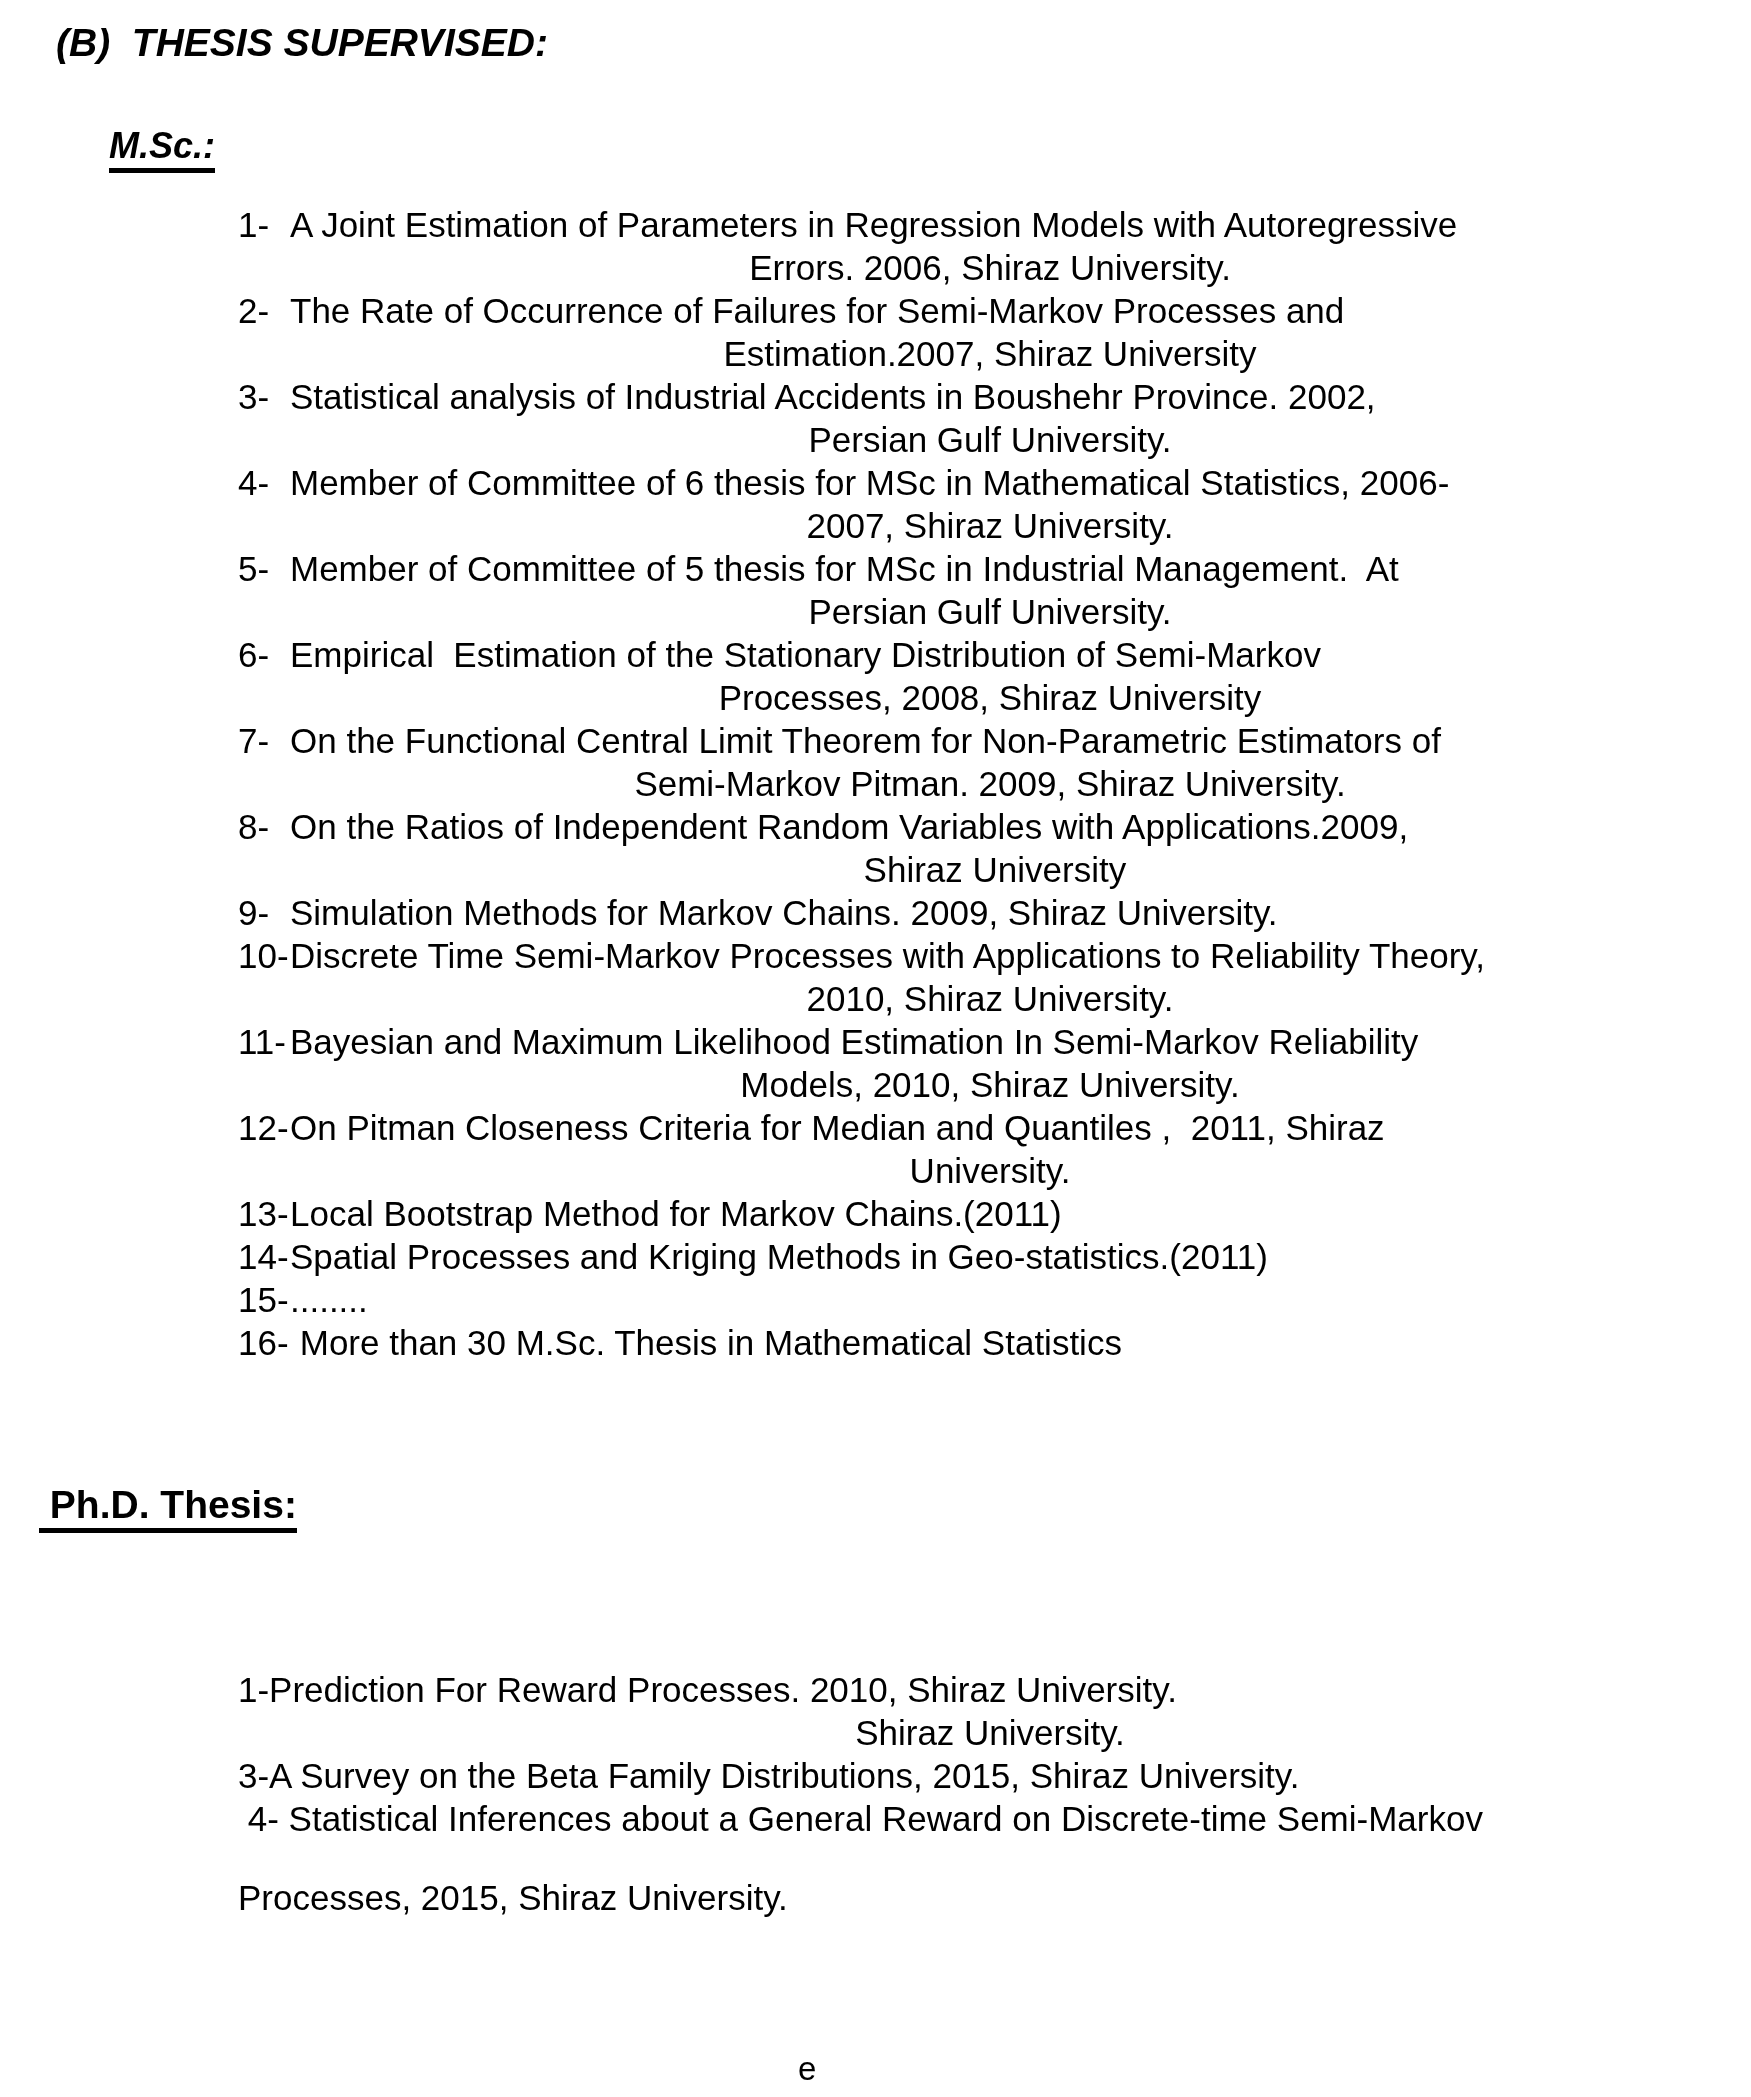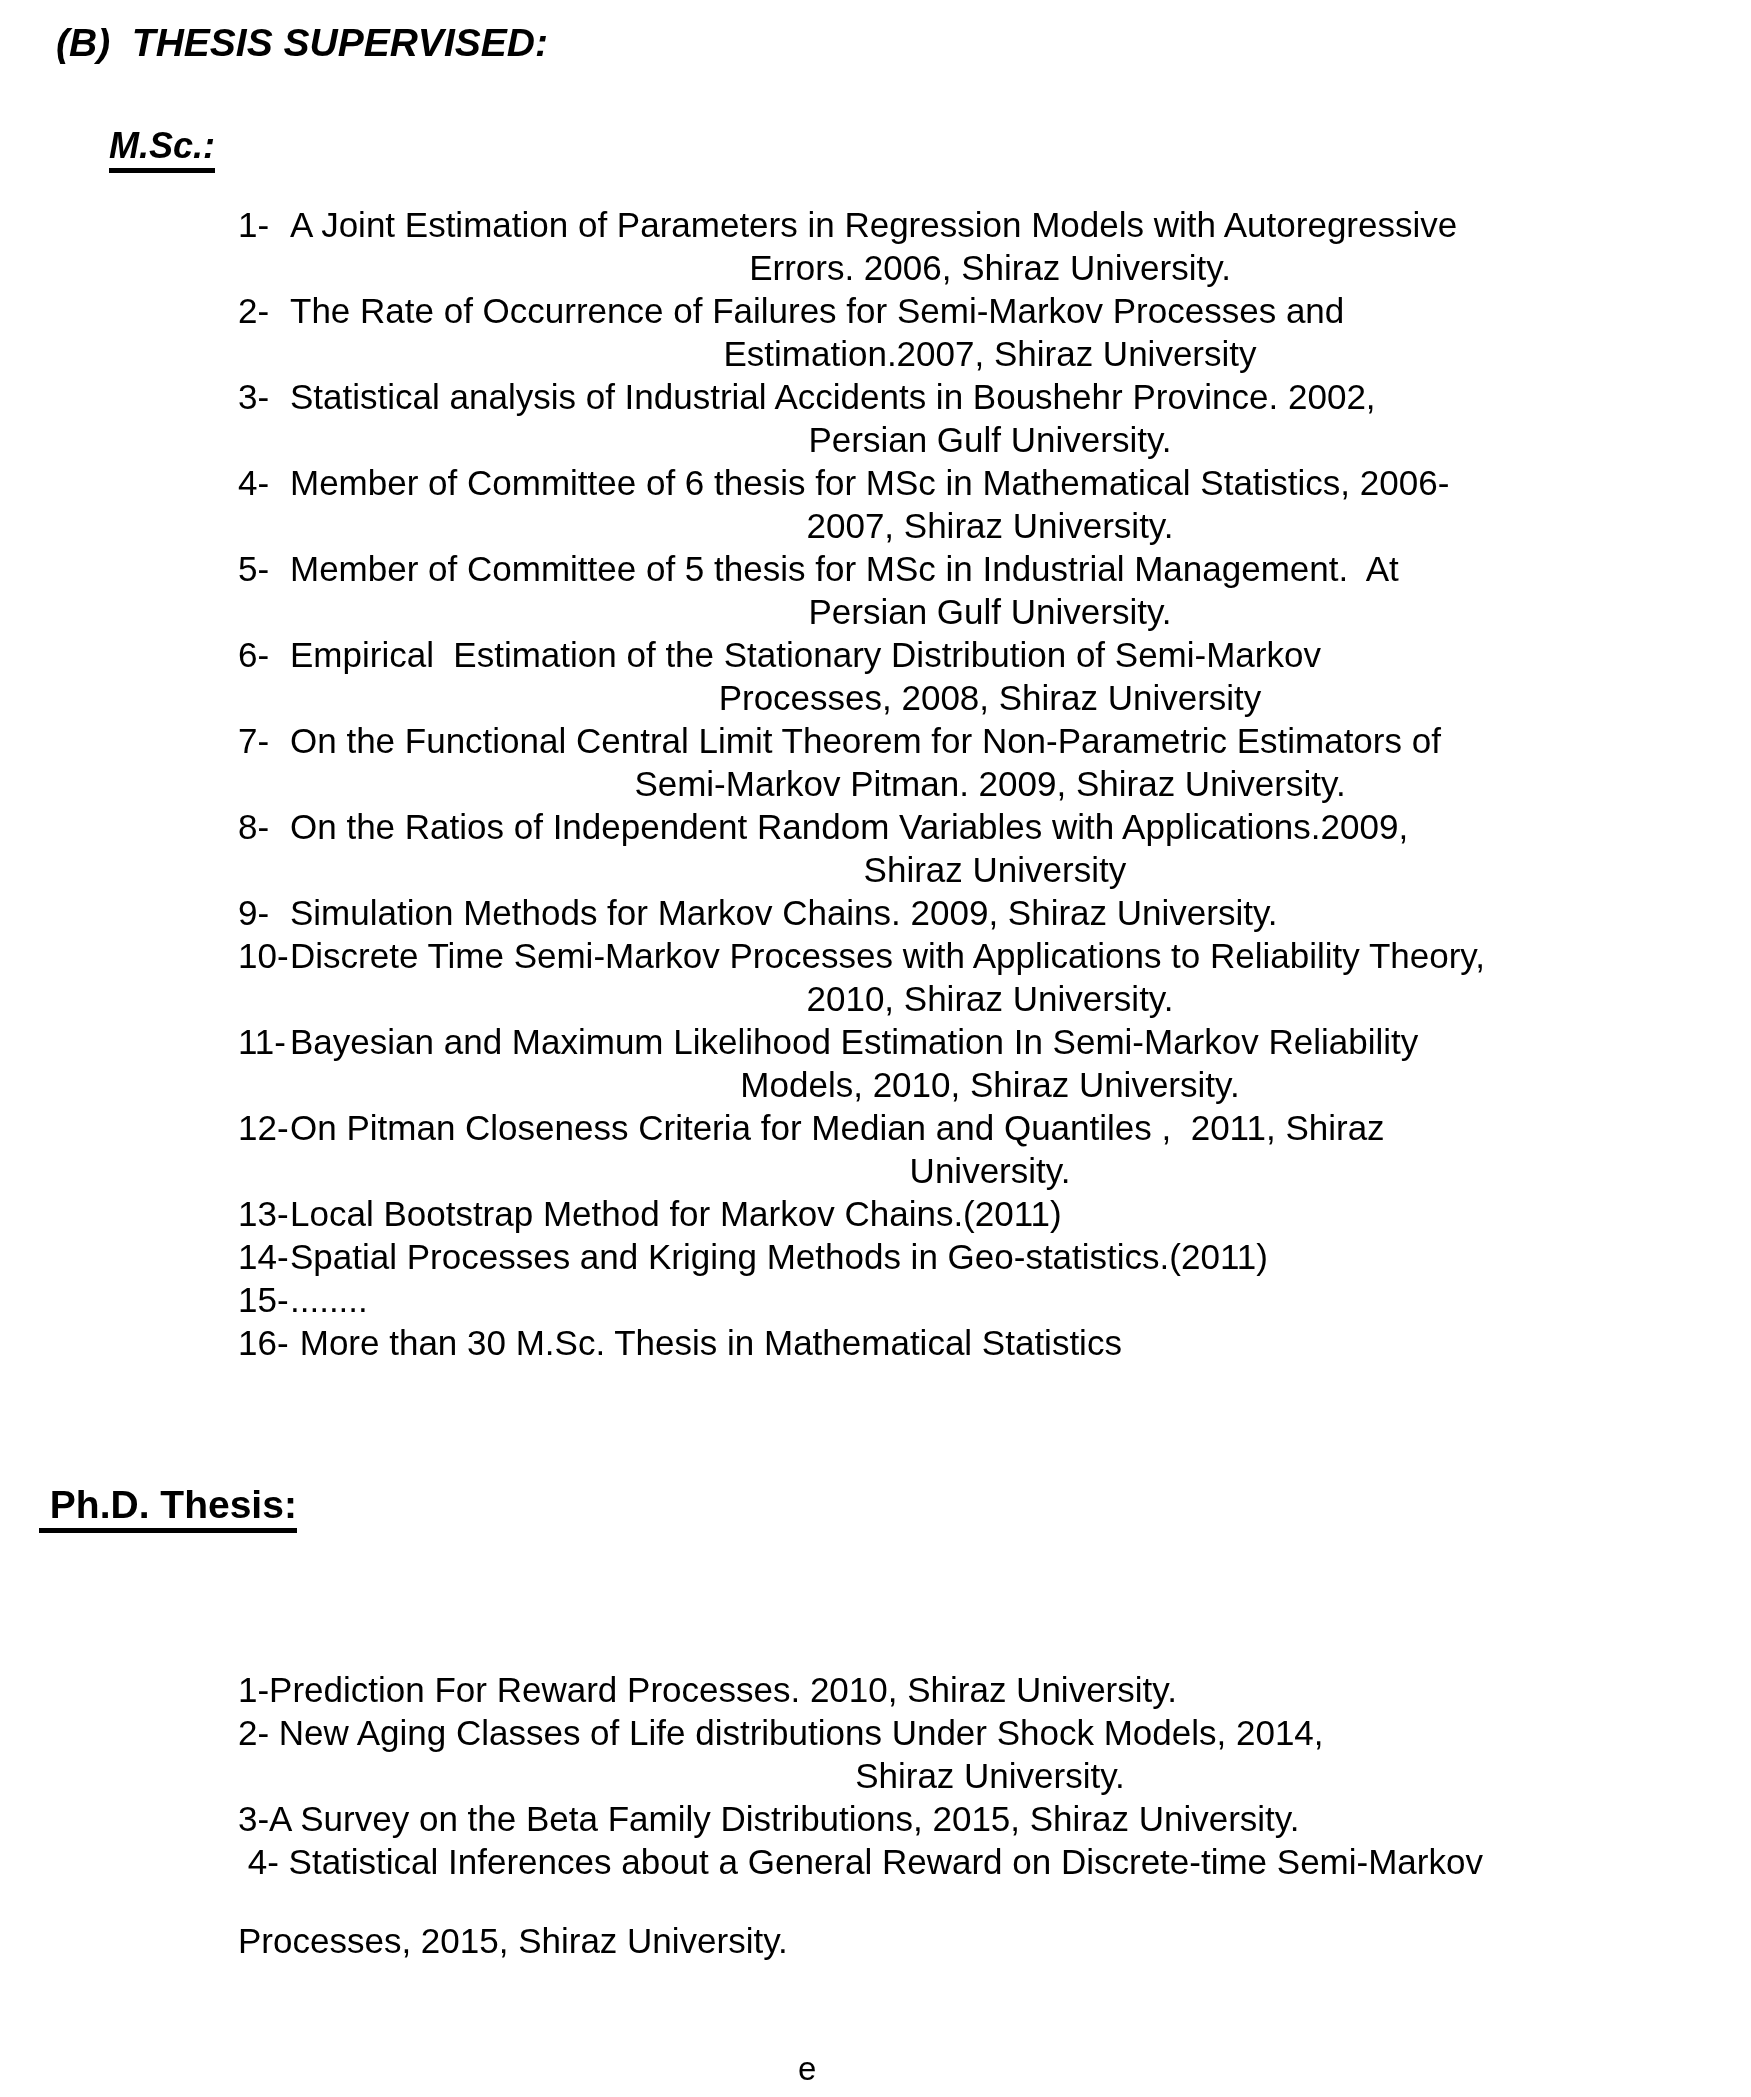--- a/index.html
+++ b/index.html
@@ -166,21 +166,20 @@
 
   <h2 class="phd-heading"><span class="underlined"> Ph.D. Thesis:</span></h2>
 
   <div class="phd-list">
 
     <div class="item">
       <div class="line">1-Prediction For Reward Processes. 2010, Shiraz University.</div>
     </div>
 
     <div class="item">
-      <div class="line">2- New Aging Classes of Life distributions Under Shock Models, 2014,</div>
       <div class="line cont">Shiraz University.</div>
     </div>
 
     <div class="item">
       <div class="line">3-A Survey on the Beta Family Distributions, 2015, Shiraz University.</div>
     </div>
 
     <div class="item">
       <div class="line"> 4- Statistical Inferences about a General Reward on Discrete-time Semi-Markov</div>
       <div class="line cont0">Processes, 2015, Shiraz University.</div>

